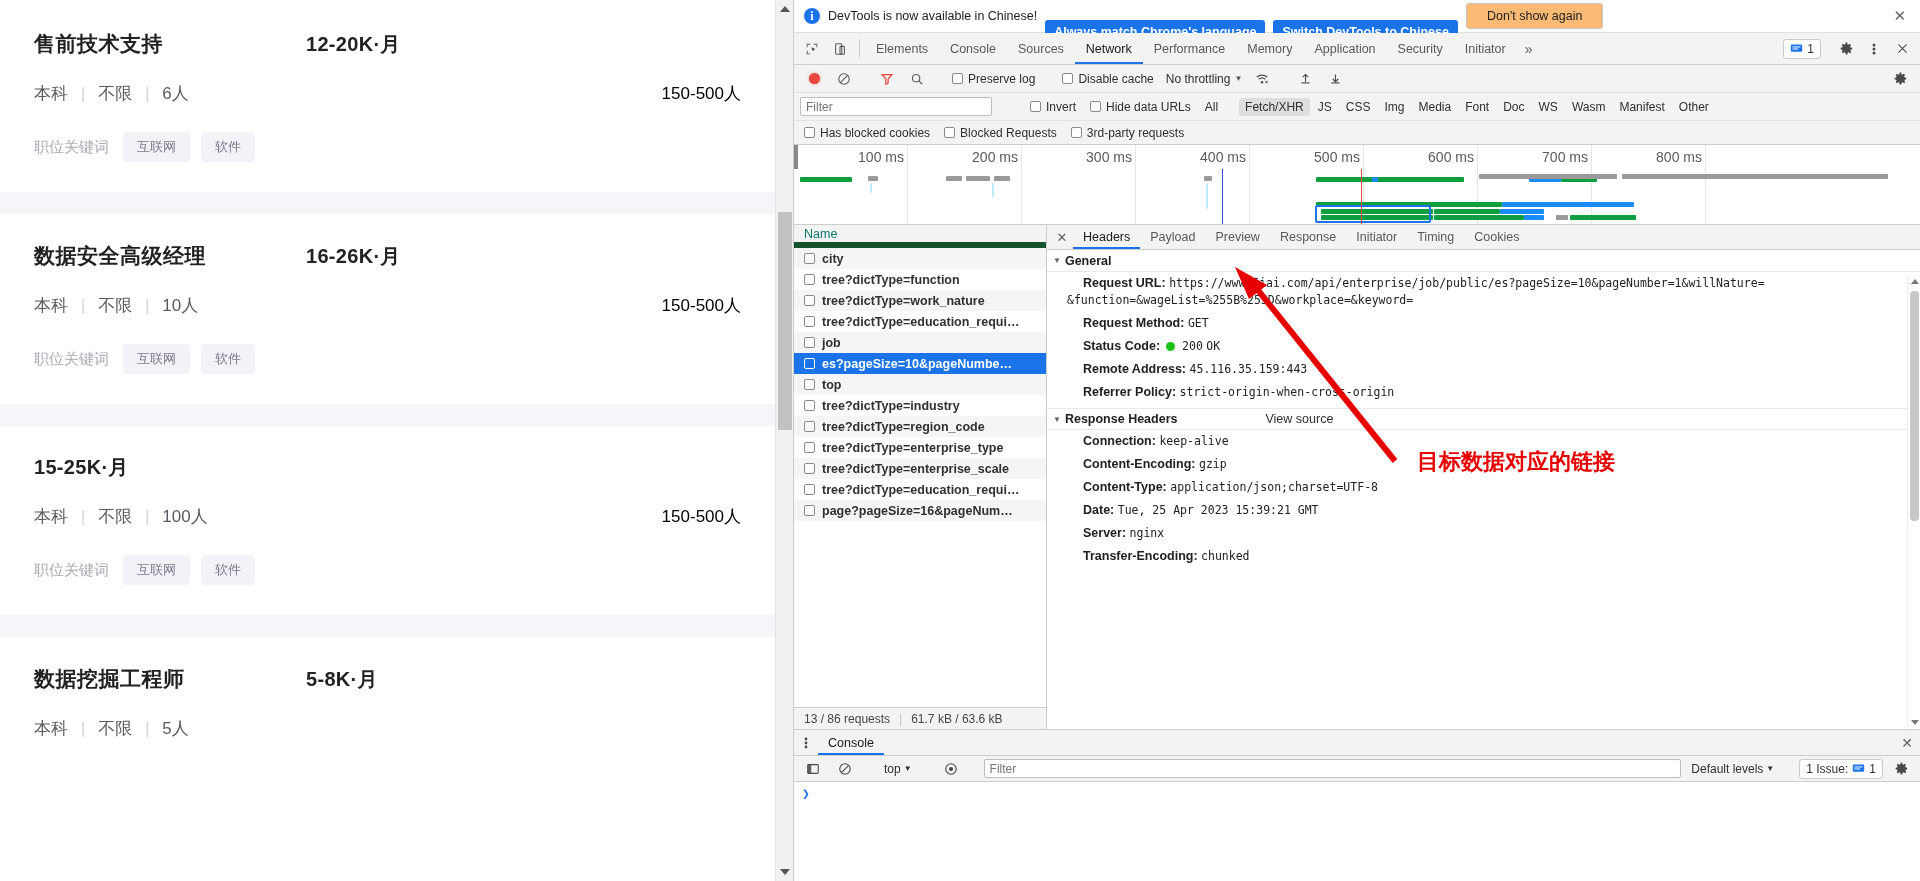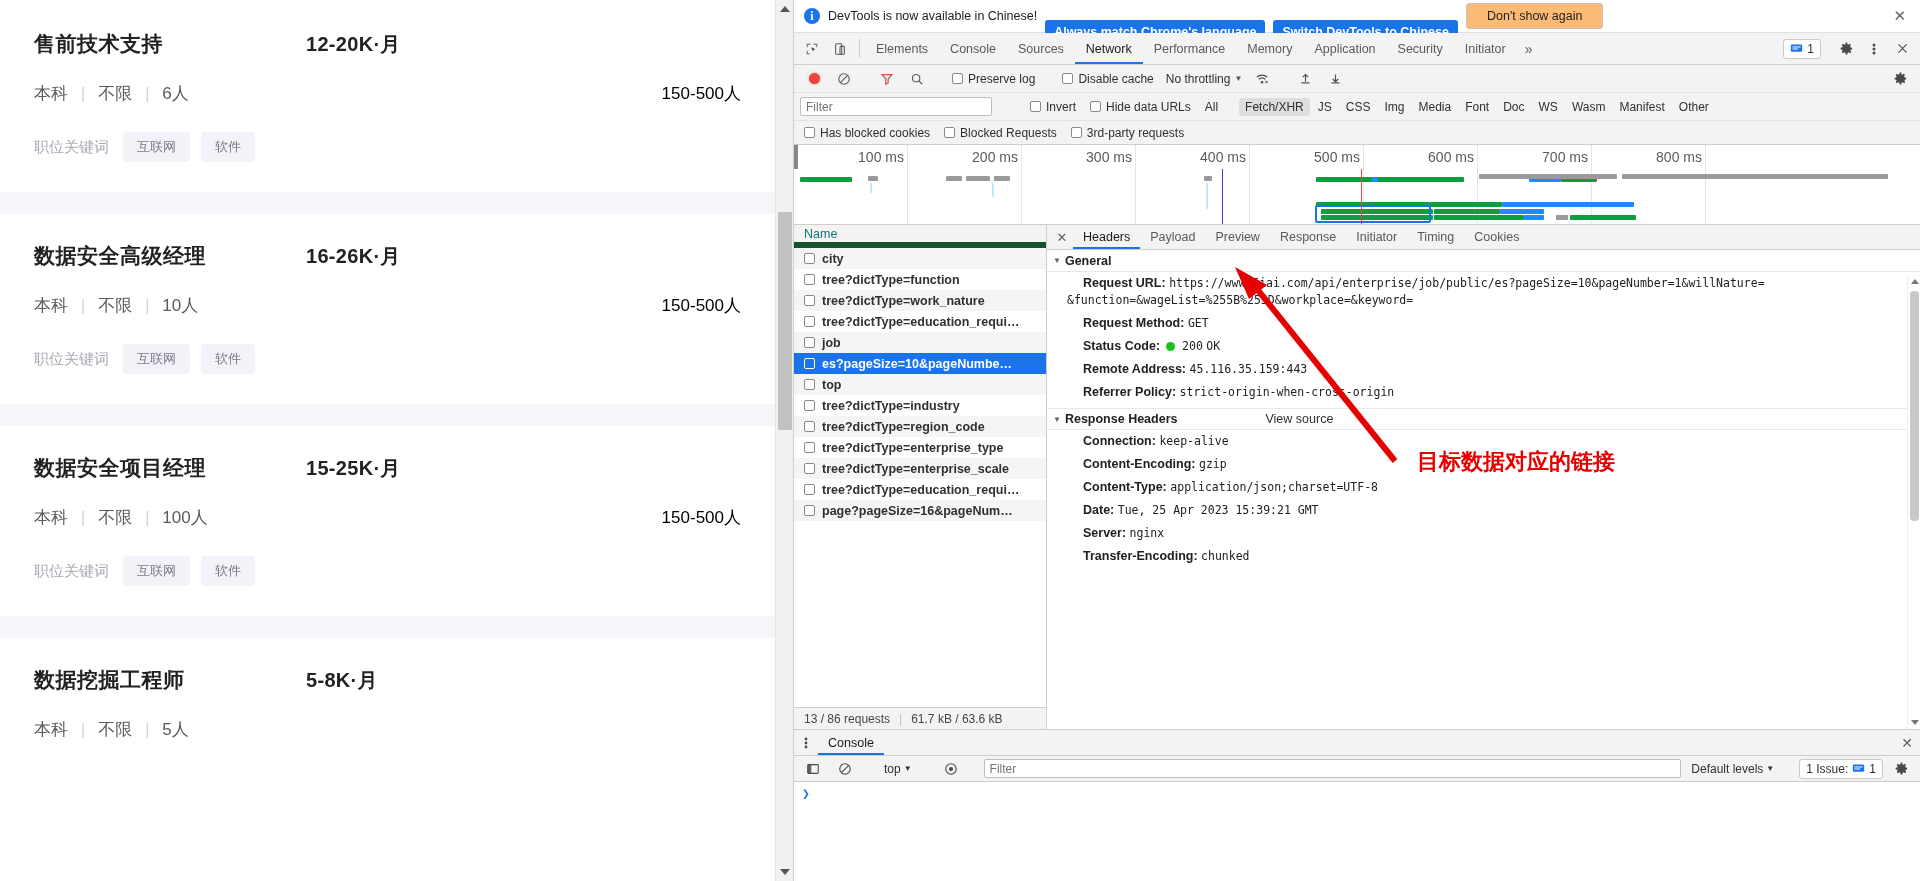--- a/index.html
+++ b/index.html
@@ -389,21 +389,20 @@
         <div class="job-row3">
           <span class="kw-label">职位关键词</span>
           <span class="kw-tag">互联网</span>
           <span class="kw-tag">软件</span>
         </div>
       </div>
       <div class="job-gap"></div>
 
       <div class="job-card">
         <div class="job-row1">
-          <div class="job-title">数据安全项目经理</div>
           <div class="job-salary">15-25K·月</div>
         </div>
         <div class="job-row2">
           <div class="job-meta">
             <span>本科</span>
             <span class="sep">|</span>
             <span>不限</span>
             <span class="sep">|</span>
             <span>100人</span>
           </div>

